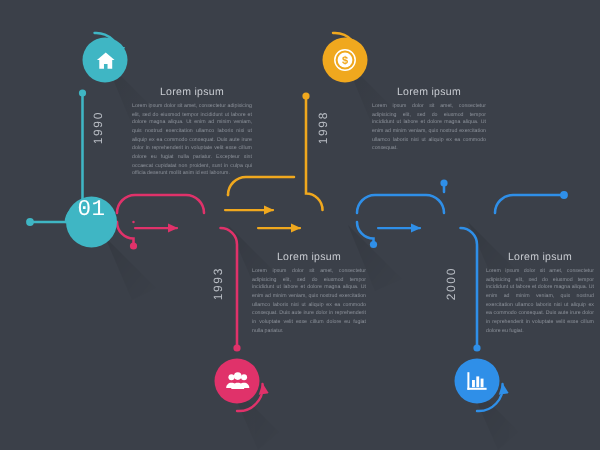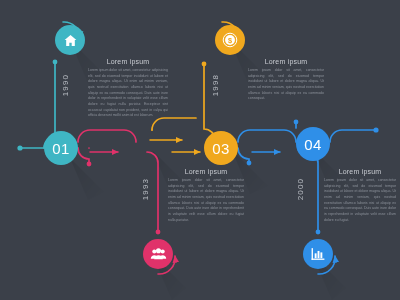--- a/index.html
+++ b/index.html
@@ -24,26 +24,27 @@
     position: absolute;
     left: 0; top: 0;
     width: 400px; height: 300px;
   }
   
   .node {
     position: absolute;
     width: 34px; height: 34px;
     border-radius: 50%;
     display: flex;
-    align-items: center;
+    align-items: flex-start;
     justify-content: center;
     color: #ffffff;
     font-size: 15px;
     letter-spacing: 0.3px;
     z-index: 6;
+    font-family: Liberation Mono, monospace;
   }
   .node .num { pointer-events: none; }
   
   .iconnode {
     position: absolute;
     width: 30px; height: 30px;
     border-radius: 50%;
     display: flex;
     align-items: center;
     justify-content: center;
@@ -226,26 +227,20 @@
         <rect x="7.0" y="11.0" width="2.9" height="7.2"></rect>
         <rect x="11.3" y="7.4" width="2.9" height="10.8"></rect>
         <rect x="15.6" y="9.6" width="2.9" height="8.6"></rect>
       </svg>
     </span>
   </div>
 
   <div class="node" style="left:44px; top:131px; background:#3fb6c4;">
     <span class="num">01</span>
   </div>
-  <div class="node" style="left:204px; top:131px; background:#f0a81e;">
-    <span class="num">03</span>
-  </div>
-  <div class="node" style="left:296px; top:127px; background:#2f8fe8;">
-    <span class="num">04</span>
-  </div>
 
   <div class="year" style="left:61px; top:74px;">1990</div>
   <div class="year" style="left:141px; top:178px;">1993</div>
   <div class="year" style="left:211px; top:74px;">1998</div>
   <div class="year" style="left:296px; top:178px;">2000</div>
 
   <div class="block" style="left:88px; top:58px; width:80px;">
     <div class="head">Lorem ipsum</div>
     <div class="body">Lorem ipsum dolor sit amet, consectetur adipisicing elit, sed do eiusmod tempor incididunt ut labore et dolore magna aliqua. Ut enim ad minim veniam, quis nostrud exercitation ullamco laboris nisi ut aliquip ex ea commodo consequat. Duis aute irure dolor in reprehenderit in voluptate velit esse cillum dolore eu fugiat nulla pariatur. Excepteur sint occaecat cupidatat non proident, sunt in culpa qui officia deserunt mollit anim id est laborum.</div>
   </div>

